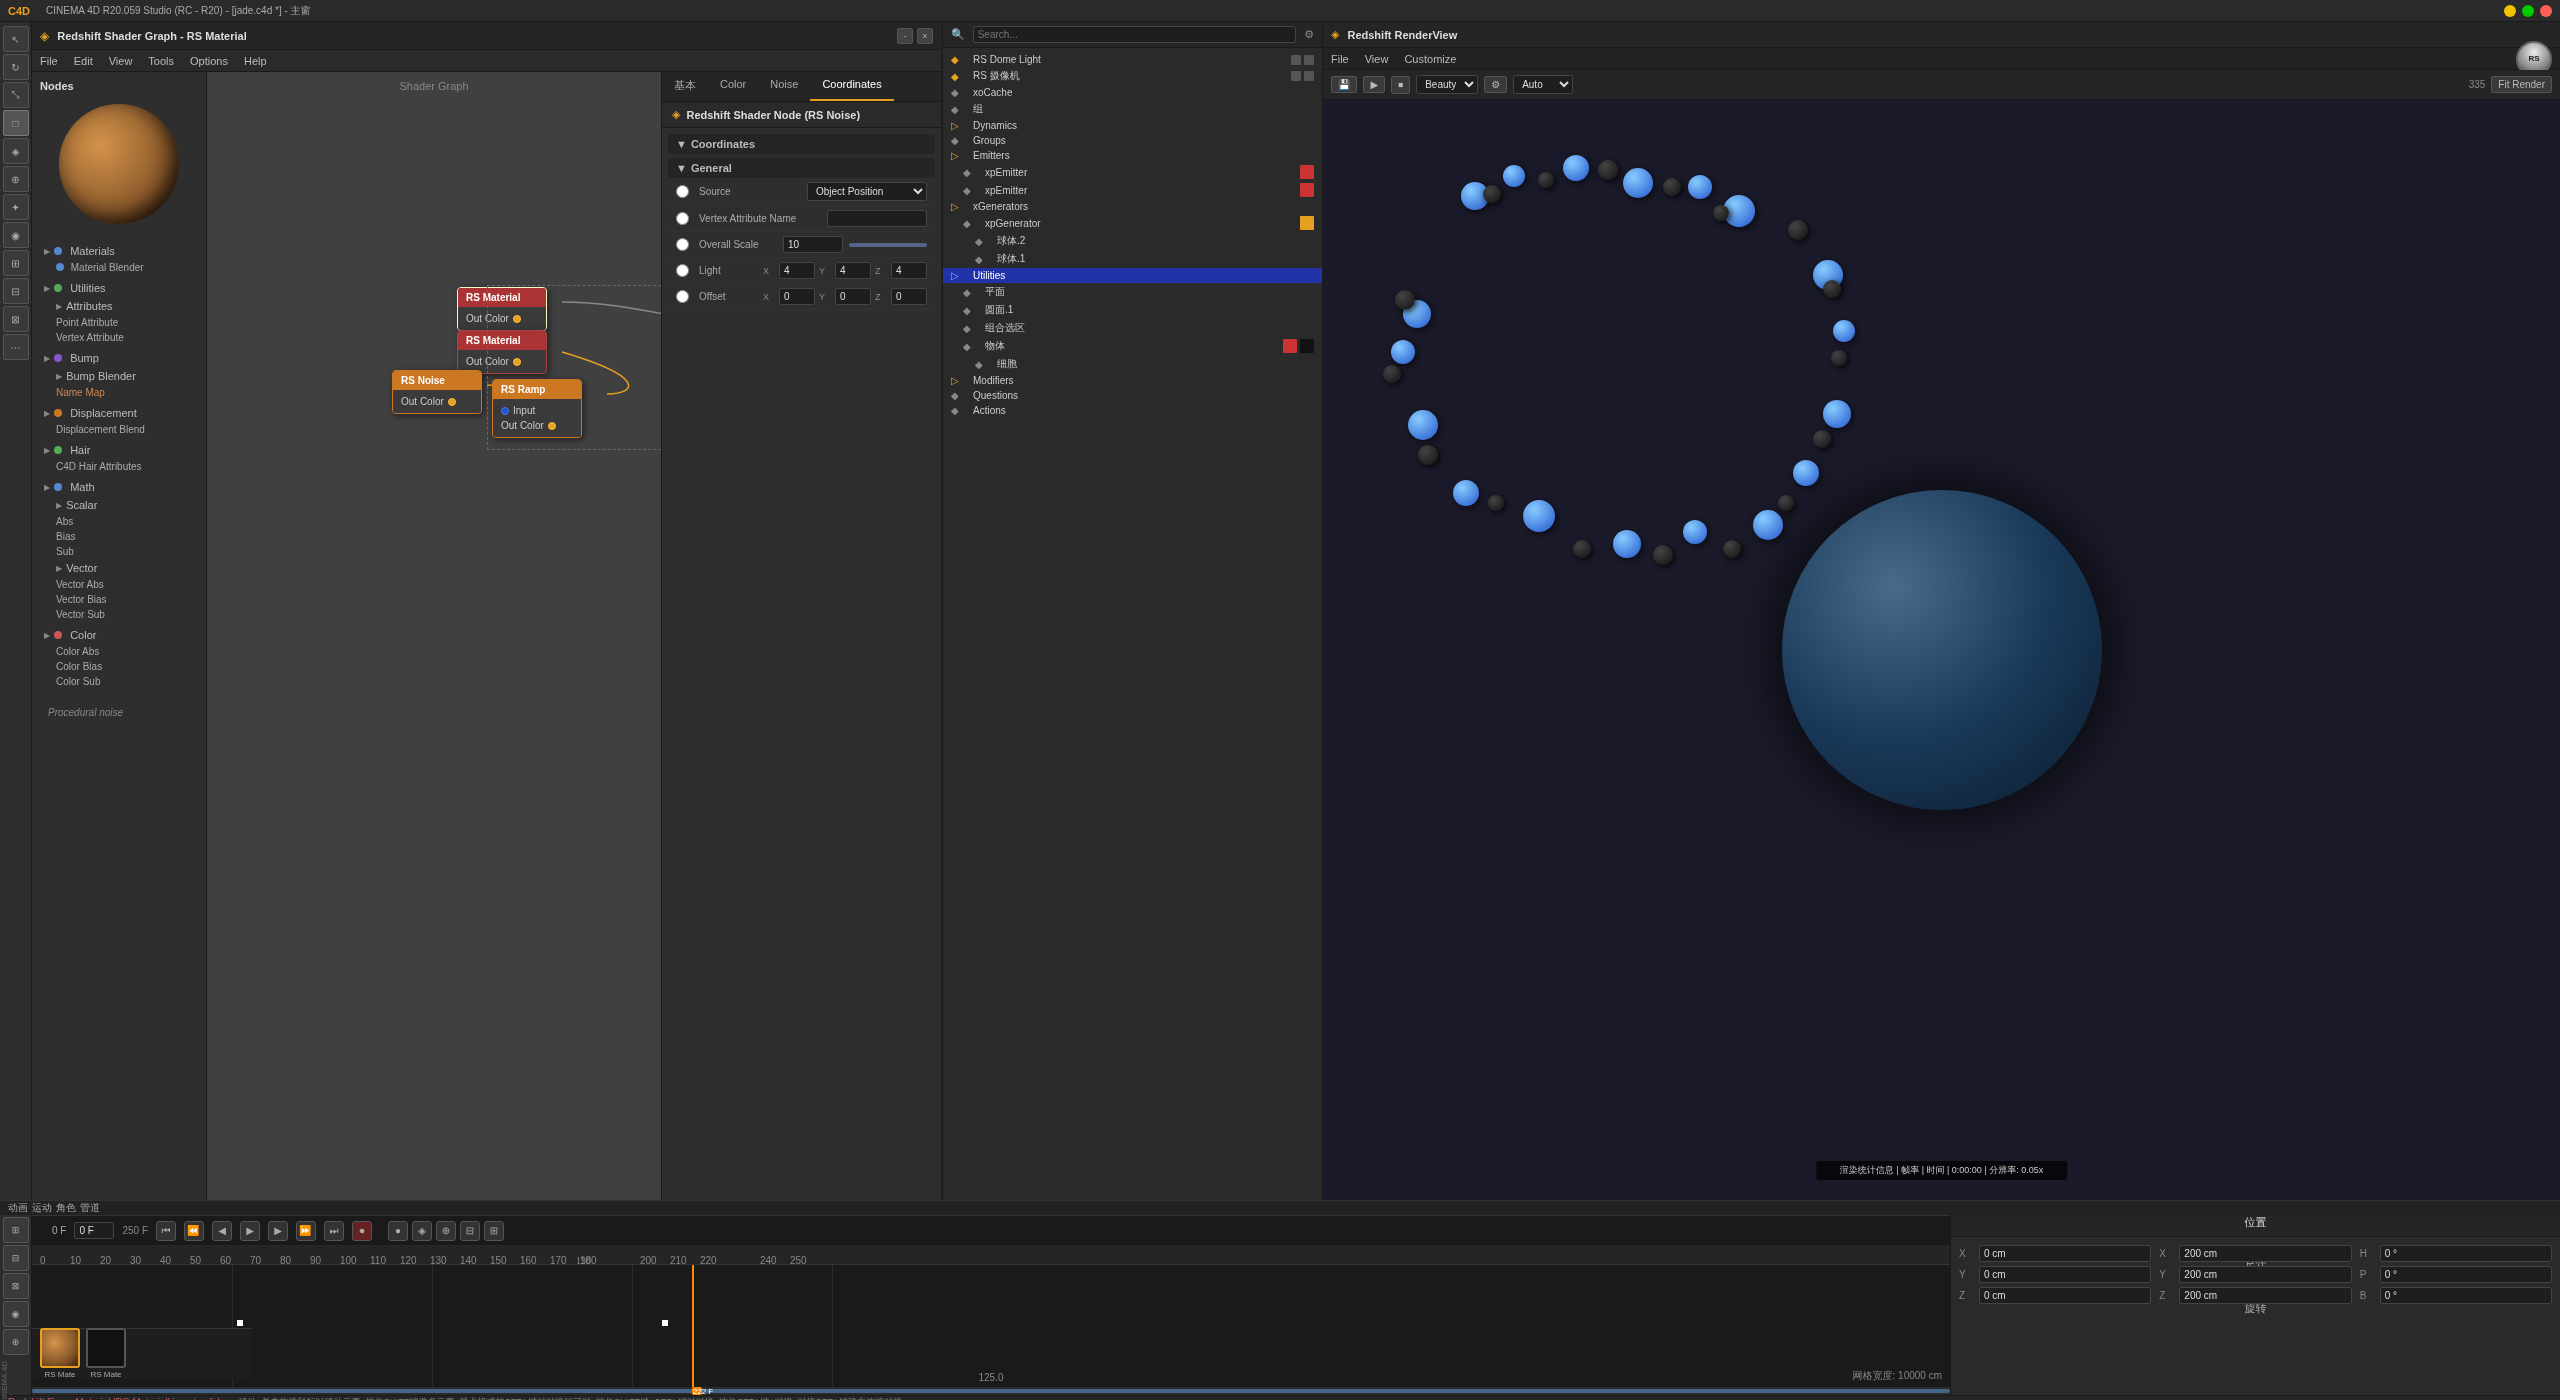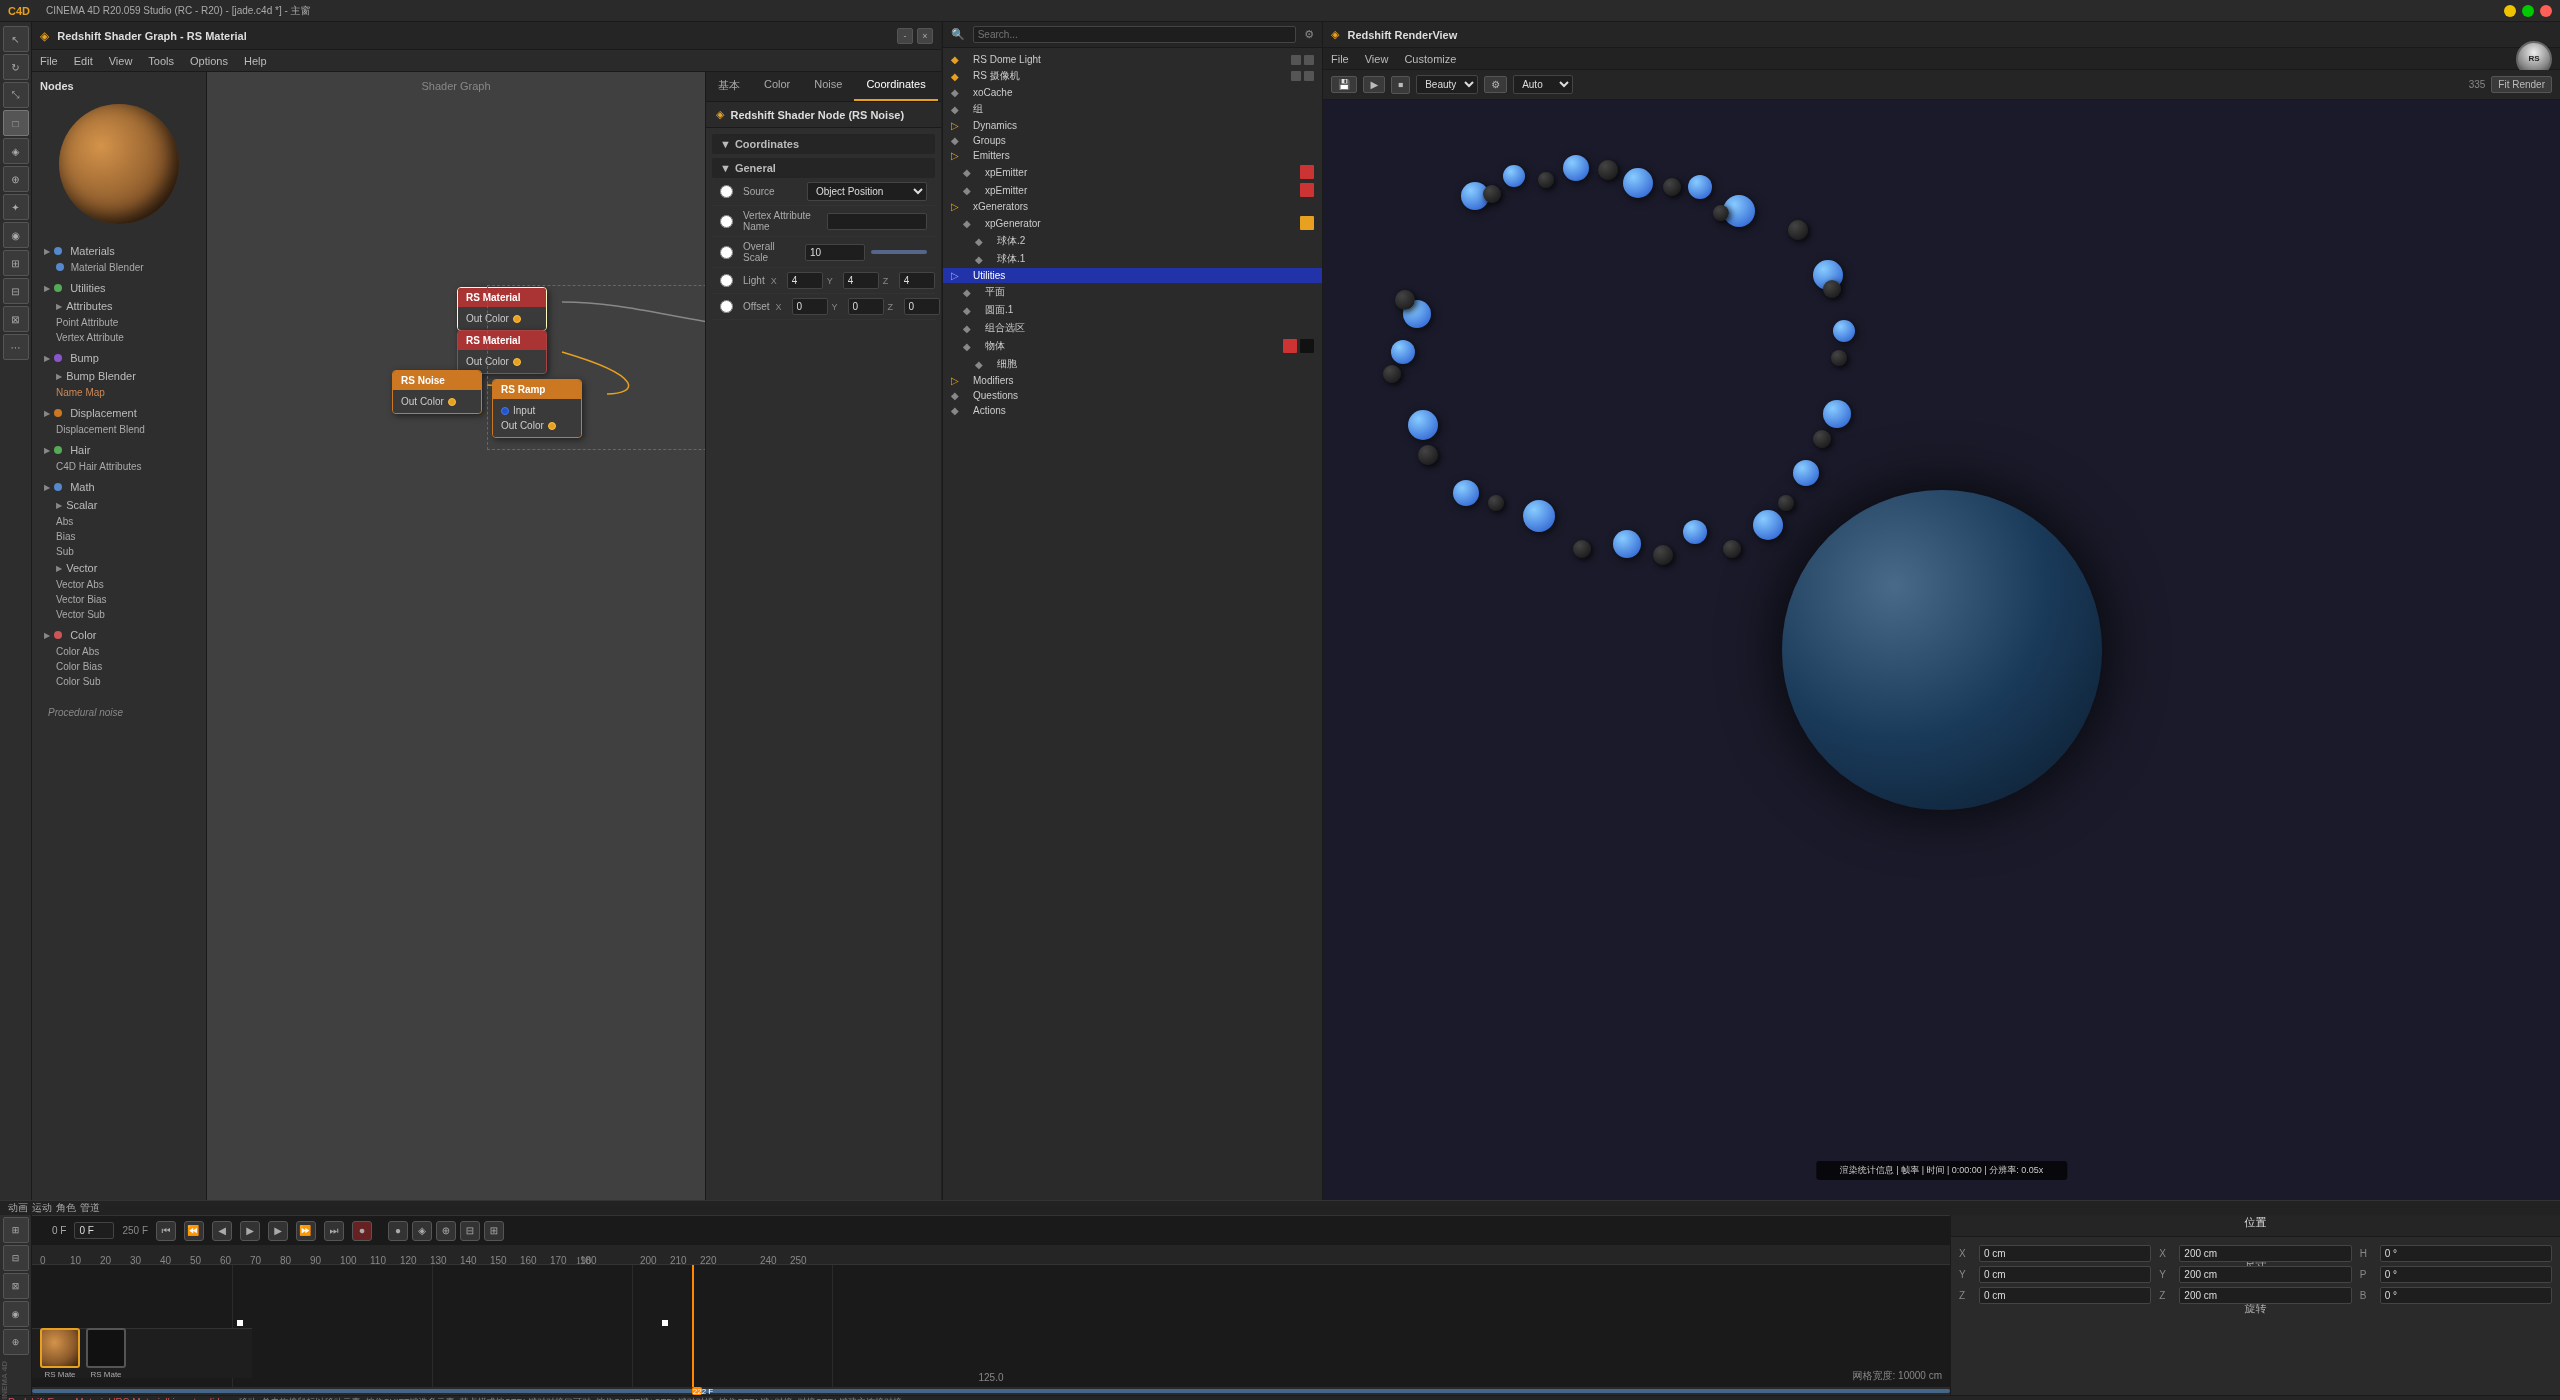--- a/index.html
+++ b/index.html
@@ -235,21 +235,21 @@
     
     #connections-svg {
       position: absolute;
       top: 0; left: 0;
       width: 100%; height: 100%;
       pointer-events: none;
     }
 
     
     #node-properties {
-      width: 236px;
+      width: 280px;
       background: #2e2e2e;
       border-left: 1px solid #1a1a1a;
       display: flex;
       flex-direction: column;
     }
     #node-props-tabs {
       display: flex;
       background: #252525;
       border-bottom: 1px solid #1a1a1a;
     }

